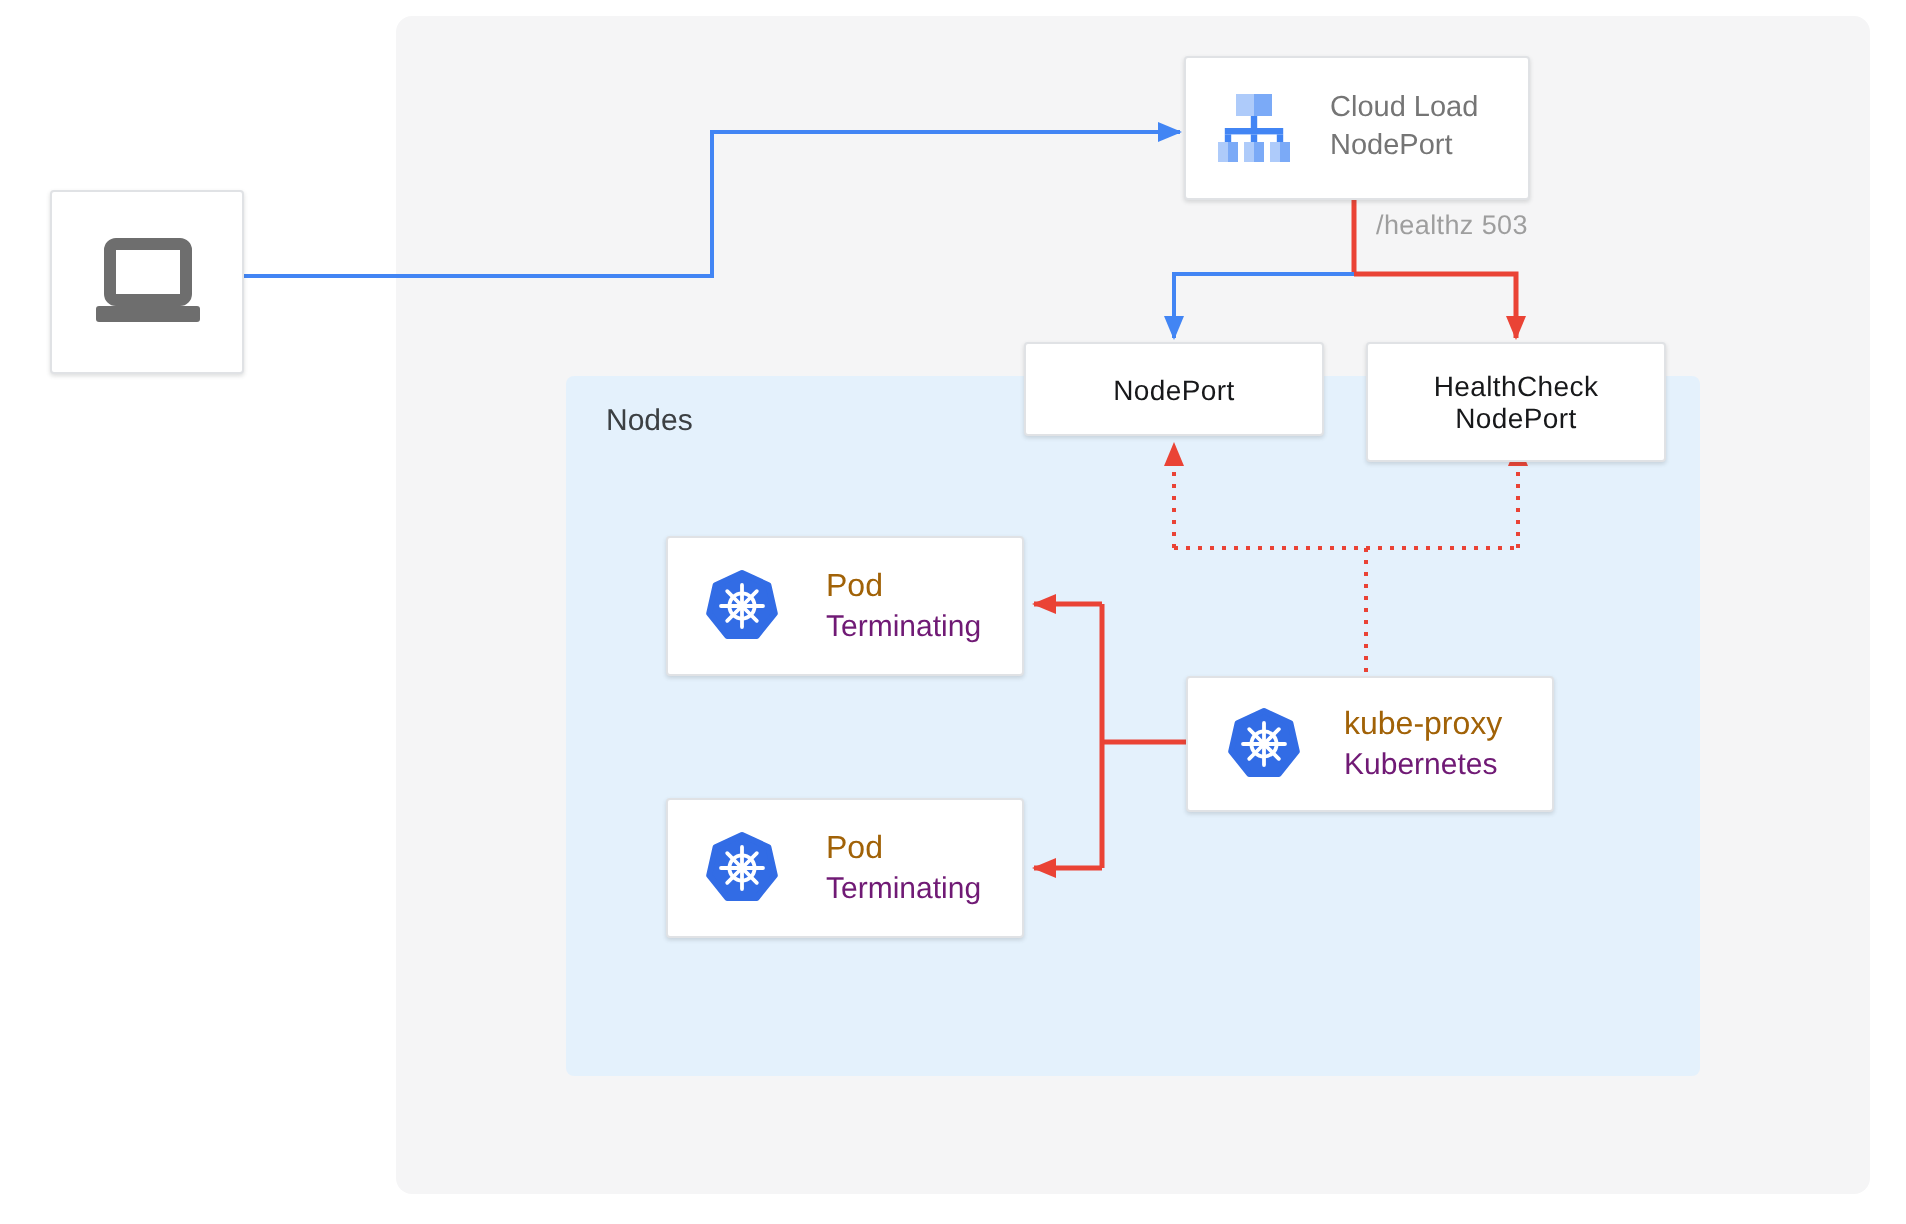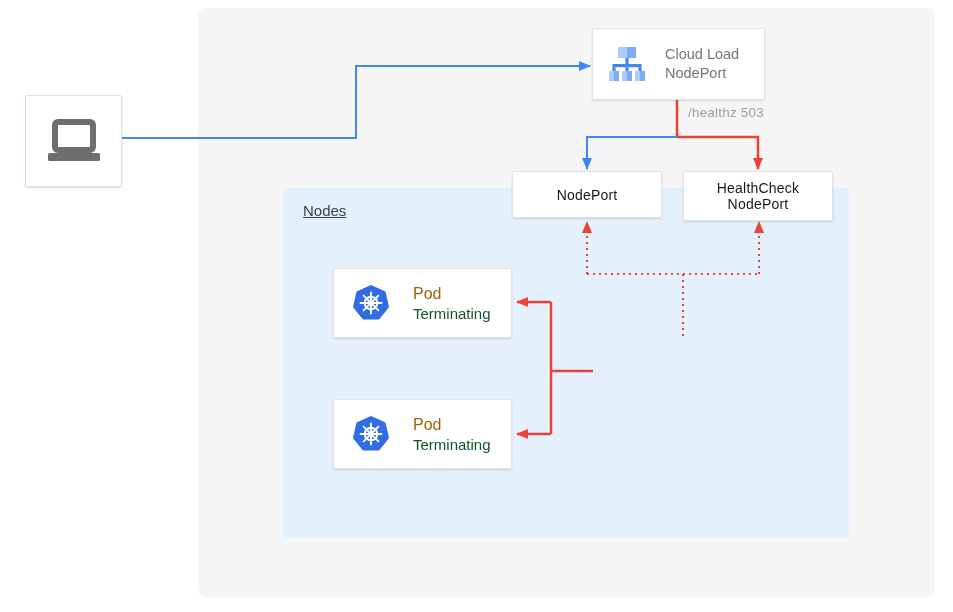--- a/index.html
+++ b/index.html
@@ -9,40 +9,40 @@
   }
   .panel{
     position:absolute;left:198px;top:8px;width:737px;height:589px;
     background:#f5f5f6;border-radius:8px;
   }
   .nodes-rect{
     position:absolute;left:283px;top:188px;width:567px;height:350px;
     background:#e4f1fc;border-radius:4px;
   }
   .nodes-label{
-    position:absolute;left:303px;top:202px;font-size:15px;color:#3c4043;text-decoration:underline;
+    position:absolute;left:303px;top:202px;font-size:15px;color:#3c4043;
   }
   svg.wires{position:absolute;left:0;top:0;pointer-events:none;}
   .card{
     position:absolute;background:#ffffff;border:1px solid #e0e2e5;
     border-radius:2px;box-shadow:0 1px 2px rgba(60,64,67,.18);
     box-sizing:border-box;display:flex;align-items:center;
   }
   .card-client{left:25px;top:95px;width:97px;height:92px;justify-content:center;}
   .card-clb{left:592px;top:28px;width:173px;height:72px;padding-left:10px;gap:14px;}
   .clb-text{font-size:14.5px;line-height:19px;color:#757575;}
   .card-port{justify-content:center;text-align:center;
     font-weight:normal;font-size:14px;color:#17181a;letter-spacing:.2px;}
   .card-nodeport{left:512px;top:171px;width:150px;height:47px;}
-  .card-hcport{left:683px;top:171px;width:150px;height:50px;line-height:16px;}
+  .card-hcport{left:683px;top:171px;width:150px;height:60px;line-height:16px;}
   .card-pod1{left:333px;top:268px;width:179px;height:70px;padding-left:17px;gap:22px;}
   .card-pod2{left:333px;top:399px;width:179px;height:70px;padding-left:17px;gap:22px;}
   .card-kproxy{left:593px;top:338px;width:184px;height:68px;padding-left:18px;gap:20px;}
   .k8s-title{font-size:16px;color:#a16207;line-height:21px;}
-  .k8s-sub{font-size:15px;color:#14532d;line-height:20px;}
+  .k8s-sub{font-size:15px;color:#701a75;line-height:20px;}
   .healthz-label{
     position:absolute;left:688px;top:105px;font-size:13.5px;font-weight:normal;
     color:#9e9e9e;letter-spacing:.2px;
   }
   .icon{flex:0 0 auto;display:block;}
 </style>
 </head>
 <body>
 
 <div class="canvas">
@@ -160,14 +160,23 @@
   <div class="card card-pod2">
     <svg class="icon" width="40" height="40">
       <use href="#k8s-logo"></use>
     </svg>
     <div>
       <div class="k8s-title">Pod</div>
       <div class="k8s-sub">Terminating</div>
     </div>
   </div>
 
+  <div class="card card-kproxy">
+    <svg class="icon" width="40" height="40">
+      <use href="#k8s-logo"></use>
+    </svg>
+    <div>
+      <div class="k8s-title">kube-proxy</div>
+      <div class="k8s-sub">Kubernetes</div>
+    </div>
+  </div>
 
 </div>
 
 </body></html>

